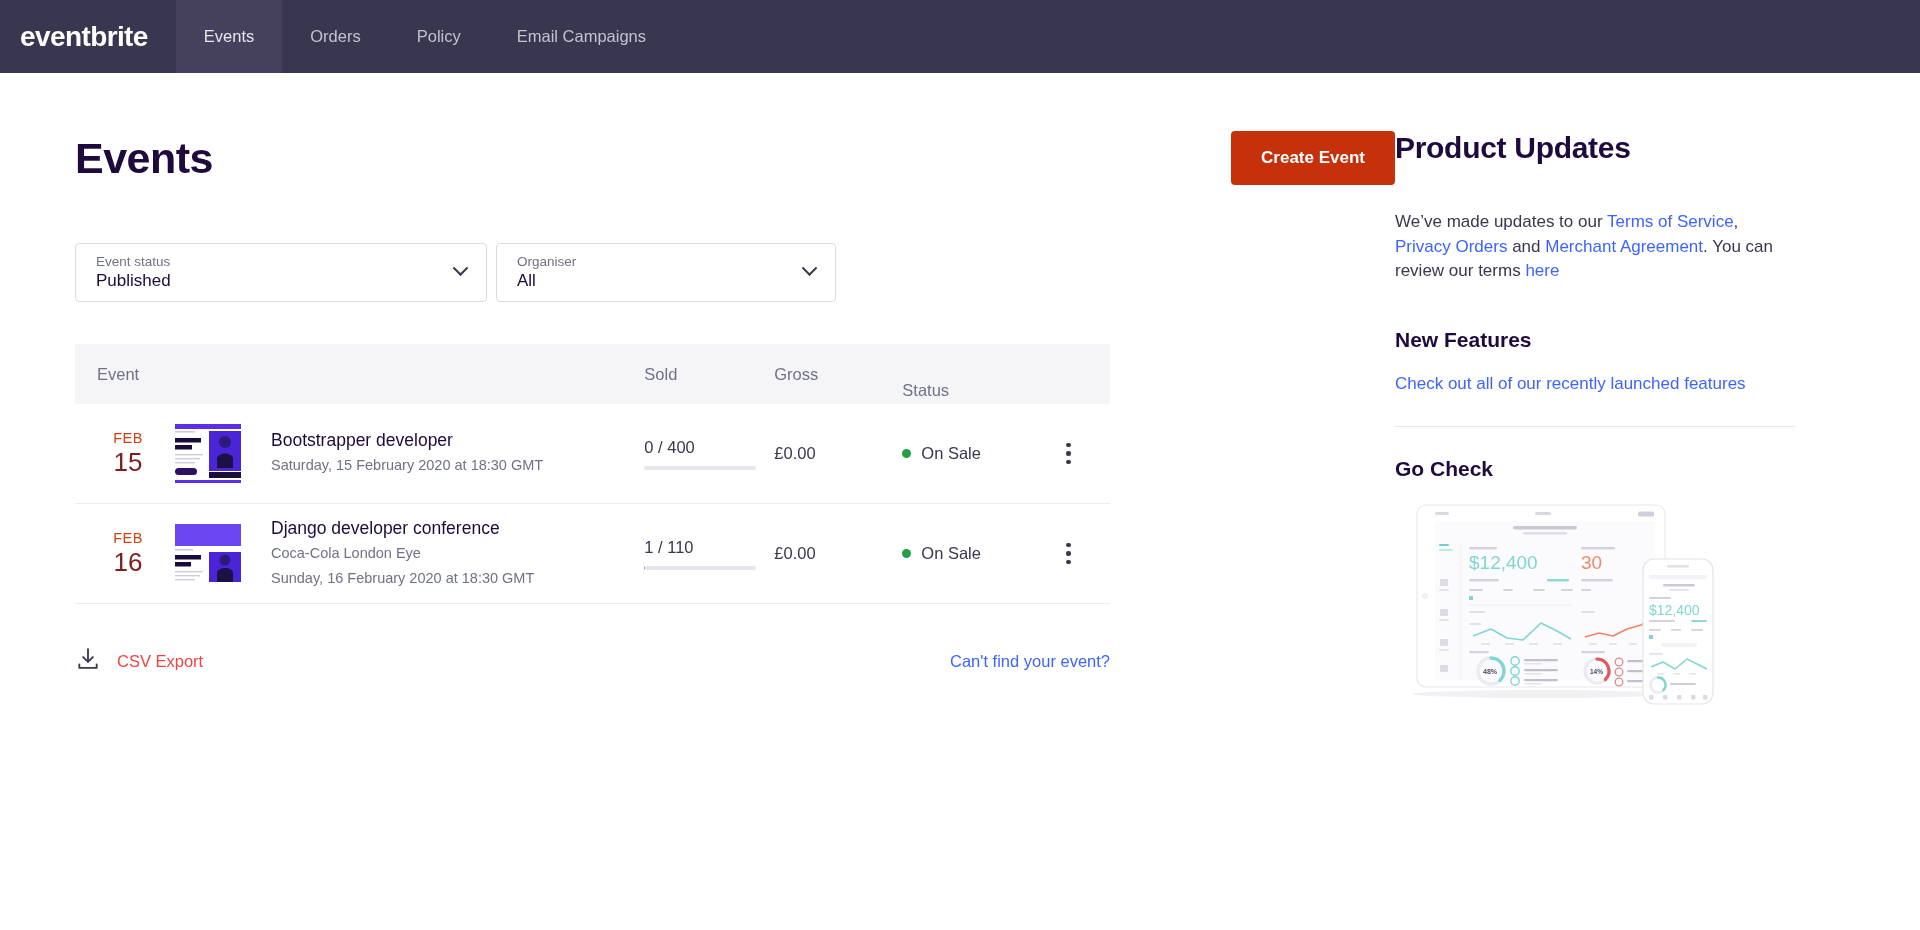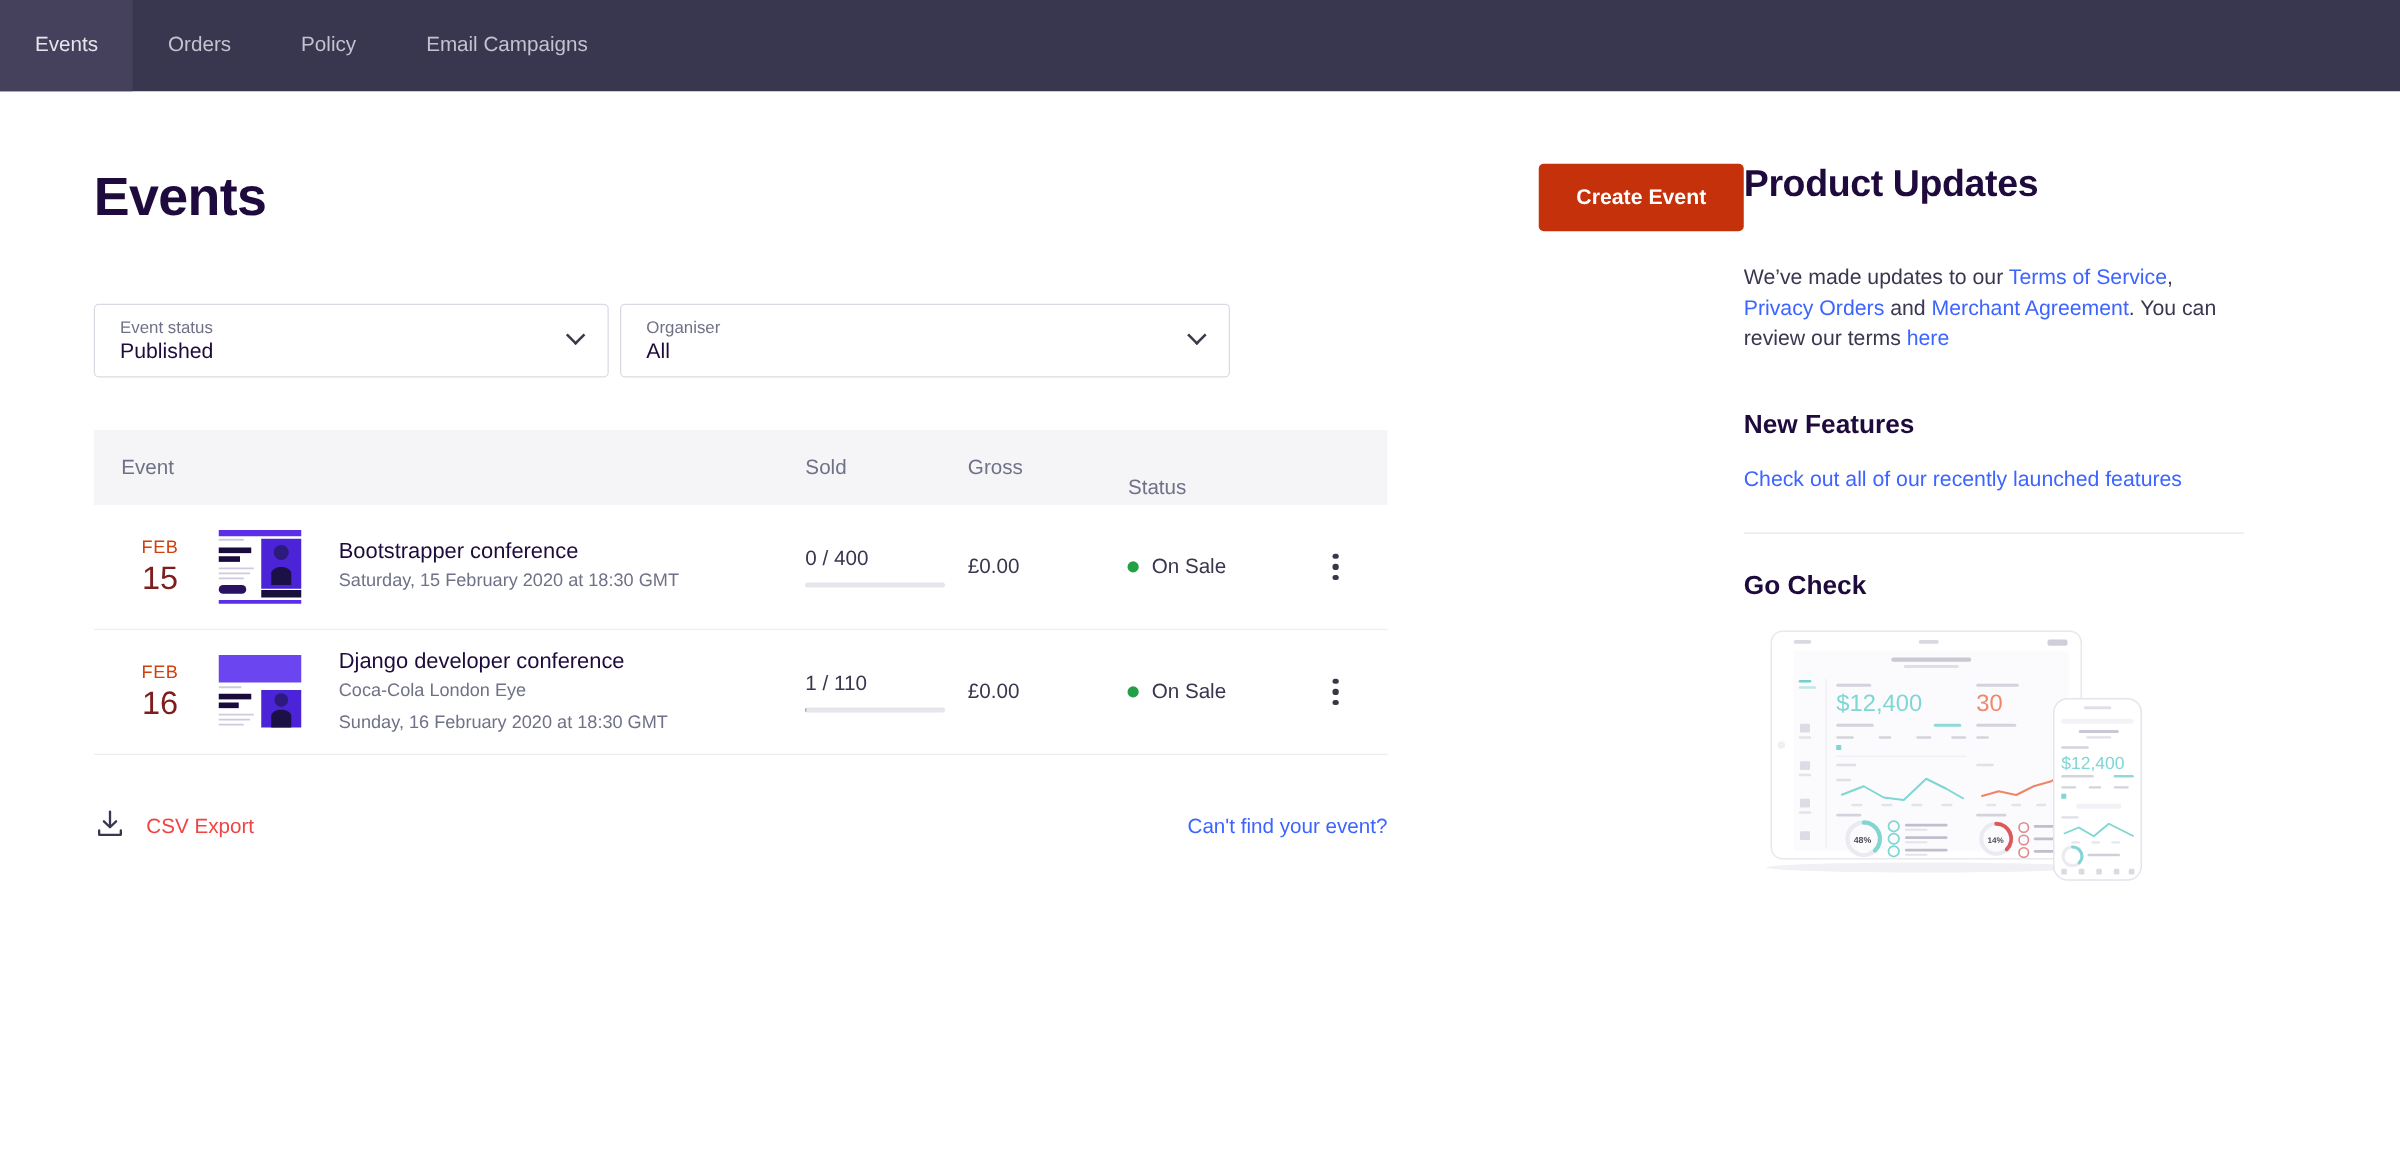--- a/index.html
+++ b/index.html
@@ -139,21 +139,21 @@
   }
   .search-input::placeholder { color: #8d8a9c; }
 
   .select-field {
     width: 412px;
     padding: 0 20px;
     justify-content: space-between;
     cursor: pointer;
     position: relative;
   }
-  .select-field.organiser { width: 488px; }
+  .select-field.organiser { width: 340px; }
   .sel-text { display: flex; flex-direction: column; gap: 2px; line-height: 1.15; }
   .sel-label { font-size: 13.5px; color: #6f7287; }
   .sel-value { font-size: 17px; color: #1e0a3c; }
   .sel-chev {
     width: 11px; height: 11px;
     border-right: 2.2px solid #3a3847;
     border-bottom: 2.2px solid #3a3847;
     transform: rotate(45deg) translate(-3px,-3px);
   }
 
@@ -279,20 +279,23 @@
   .go-mobile-title {
     font-size: 21px; font-weight: 700; color: #1e0a3c;
     margin-top: 30px; margin-bottom: 18px;
   }
   .device-art { width: 330px; height: 215px; }
 </style>
 </head>
 <body>
 
 <div class="topnav">
+  <div class="brand">
+    <span class="brand-word">eventbrite</span>
+  </div>
   <div class="nav-items">
     <div class="nav-item active">
       <span>Events</span>
     </div>
     <div class="nav-item">
       <span>Orders</span>
     </div>
     <div class="nav-item">
       <span>Policy</span>
     </div>
@@ -360,21 +363,21 @@
               <rect x="6" y="23" width="17" height="4.5" fill="#1a0b3d"></rect>
               <rect x="6" y="32" width="28" height="1.4" fill="#cfcadd"></rect>
               <rect x="6" y="36" width="25" height="1.4" fill="#cfcadd"></rect>
               <rect x="6" y="40" width="20" height="1.4" fill="#cfcadd"></rect>
               <rect x="6" y="46" width="22" height="7" rx="3.5" fill="#2a1162"></rect>
               <rect x="40" y="50" width="32" height="6" fill="#16103a"></rect>
               <rect x="6" y="58" width="66" height="3" fill="#5b2fe8"></rect>
             </svg>
           </div>
           <div class="ev-text">
-            <span class="ev-title">Bootstrapper conference</span>
+            <span class="ev-title">Bootstrapper developer</span>
             <span class="ev-sub">Saturday, 15 February 2020 at 18:30 GMT</span>
           </div>
         </div>
         <div class="sold-cell">
           <div class="sold-text">0 / 400</div>
           <div class="sold-bar">
             <div class="sold-fill" style="width:0%"></div>
           </div>
         </div>
         <div class="gross-cell">£0.00</div>

